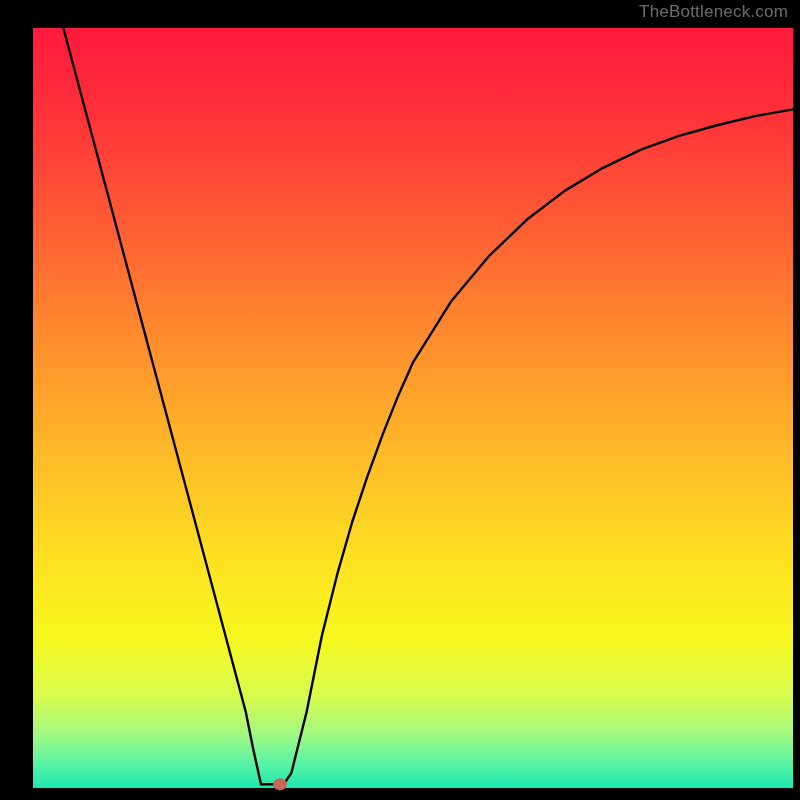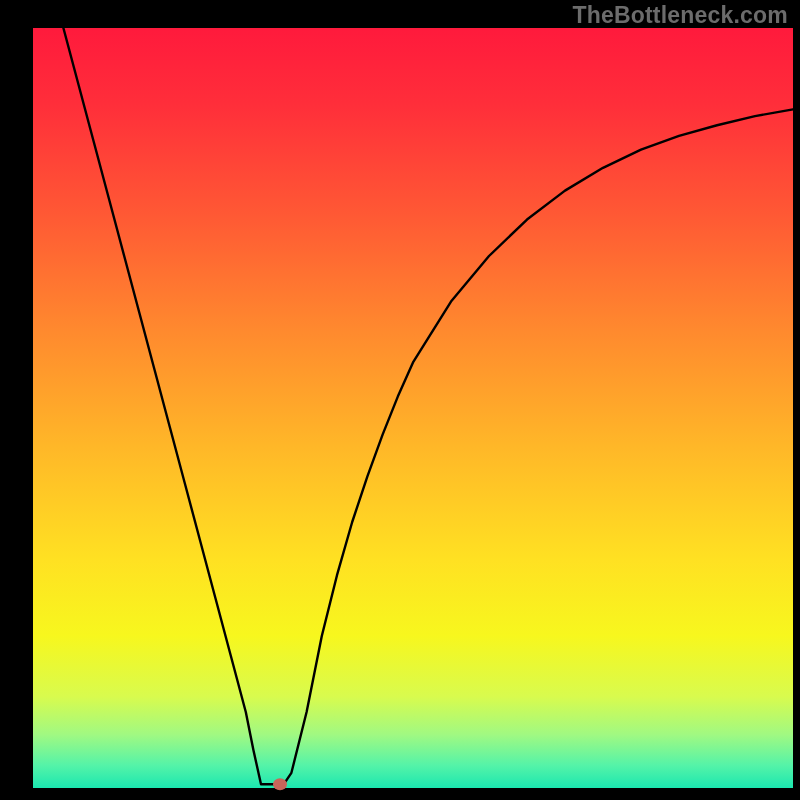--- a/index.html
+++ b/index.html
@@ -17,22 +17,22 @@
     height: 800px;
   }
   svg {
     display: block;
   }
   .watermark {
     position: absolute;
     top: 2px;
     right: 12px;
     color: #6c6c6c;
-    font-size: 23px;
-    font-weight: 700;
+    font-size: 17px;
+    font-weight: 400;
     letter-spacing: 0.2px;
     user-select: none;
   }
 </style>
 </head>
 <body>
 
 <div class="chart-wrapper">
   <svg id="chart-svg" width="800" height="800" viewBox="0 0 800 800">
     <defs>

